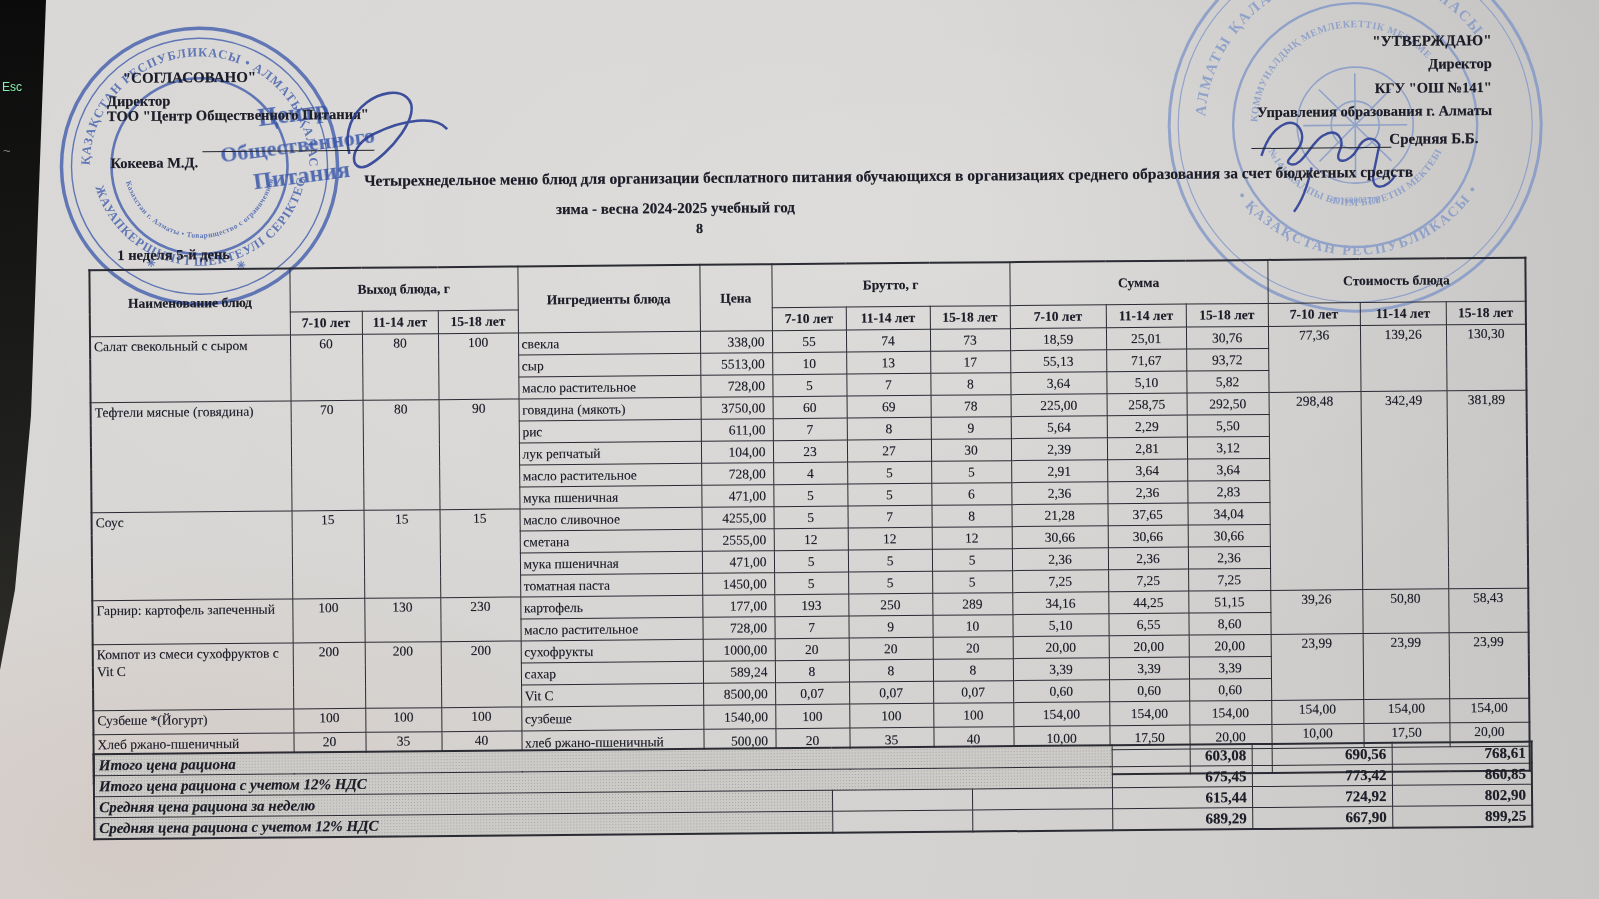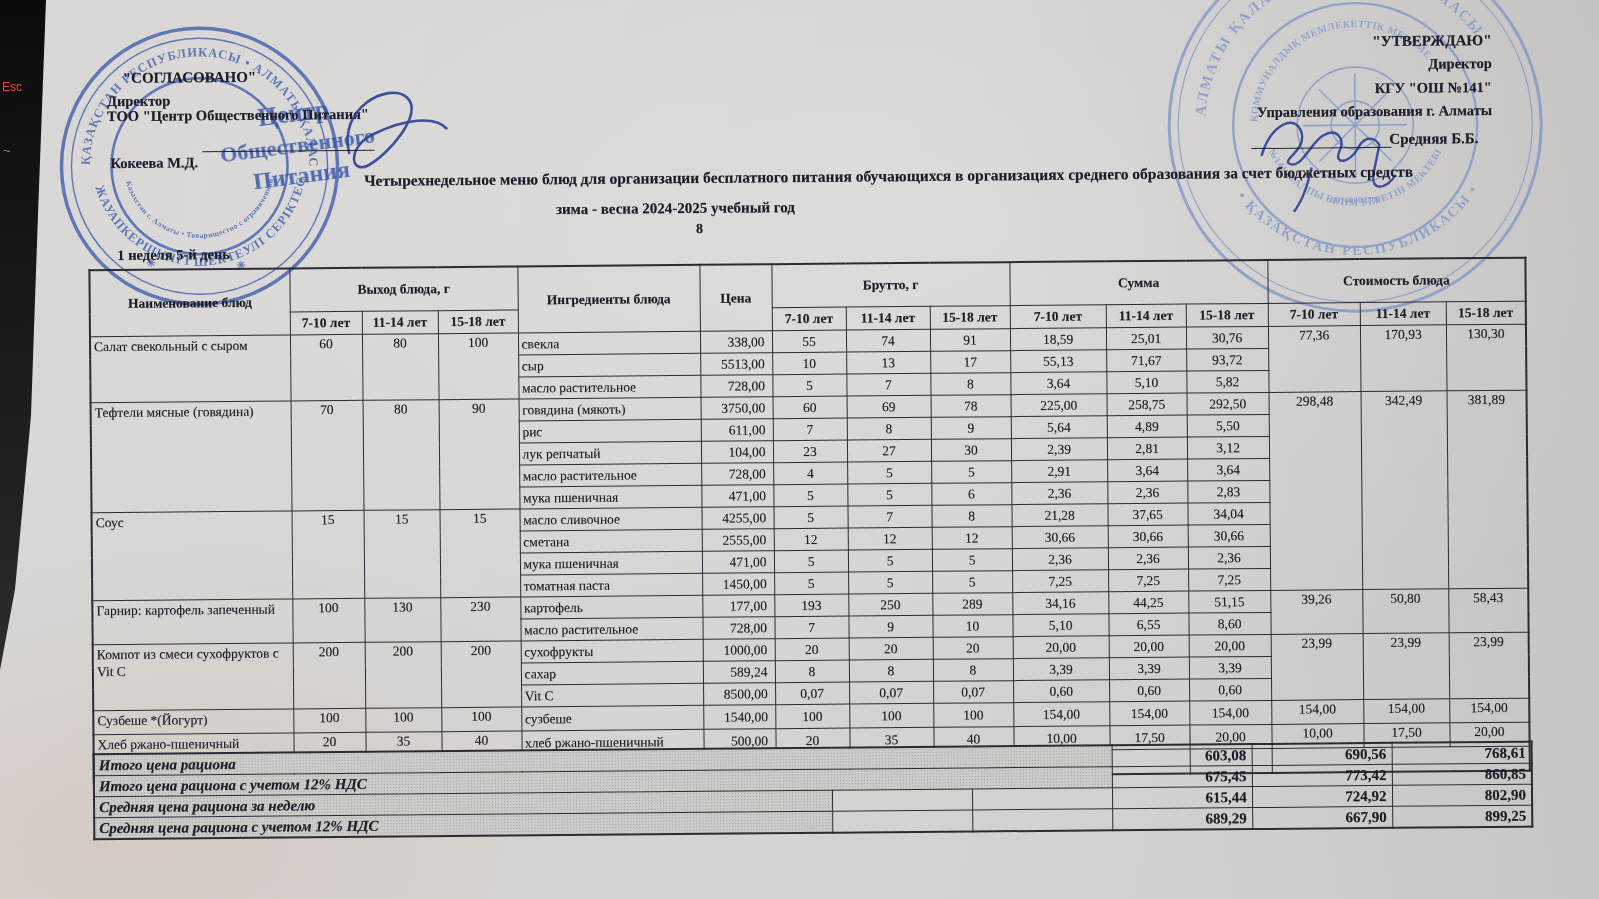--- a/index.html
+++ b/index.html
@@ -7,21 +7,21 @@
          background:#101010;font-family:"Liberation Serif","DejaVu Serif",serif;color:#1d1d27;}
   .paper{position:absolute;inset:0;
     background:
       radial-gradient(900px 520px at 8% 94%, rgba(202,170,156,0.28), transparent 60%),
       radial-gradient(1300px 700px at 55% 25%, rgba(255,255,255,0.20), transparent 70%),
       linear-gradient(255deg, rgba(110,110,118,0.12), transparent 35%),
       linear-gradient(100deg,#d9d8d6,#d4d3d1 55%,#cecdcb);}
   .desk-strip{position:absolute;left:0;top:0;width:50px;height:670px;z-index:2;
     background:linear-gradient(175deg,#0b0b0b,#20201e 70%,#2e2d2a);
     clip-path:polygon(0 0,92% 0,76% 32%,62% 62%,30% 88%,0 100%);}
-  .esc-key{position:absolute;left:2px;top:80px;color:#ef4444;font-size:12px;z-index:3;
+  .esc-key{position:absolute;left:2px;top:80px;color:#86efac;font-size:12px;z-index:3;
            font-family:"Liberation Sans",sans-serif;}
   .tilde-key{position:absolute;left:3px;top:143px;color:#8a8781;font-size:13px;z-index:3;
            font-family:"Liberation Sans",sans-serif;}
   .sheet{position:absolute;inset:0;z-index:4;transform:rotate(-0.5deg);transform-origin:50% 50%;}
 
   .ink{text-shadow:0.25px 0.25px 0.35px rgba(25,25,50,0.45);}
   .abs{position:absolute;}
   .b{font-weight:bold;}
 
   
@@ -206,26 +206,26 @@
       <tbody id="tbody-main">
           <tr>
             <td rowspan="3" class="dishcell">Салат свекольный с сыром</td>
             <td rowspan="3" class="c top">60</td>
             <td rowspan="3" class="c top">80</td>
             <td rowspan="3" class="c top">100</td>
             <td class="ingcell">свекла</td>
             <td class="pricecell">338,00</td>
             <td class="c">55</td>
             <td class="c">74</td>
-            <td class="c">91</td>
+            <td class="c">73</td>
             <td class="c">18,59</td>
             <td class="c">25,01</td>
             <td class="c">30,76</td>
             <td rowspan="3" class="c top">77,36</td>
-            <td rowspan="3" class="c top">170,93</td>
+            <td rowspan="3" class="c top">139,26</td>
             <td rowspan="3" class="c top">130,30</td>
           </tr>
           <tr>
             <td class="ingcell">сыр</td>
             <td class="pricecell">5513,00</td>
             <td class="c">10</td>
             <td class="c">13</td>
             <td class="c">17</td>
             <td class="c">55,13</td>
             <td class="c">71,67</td>
@@ -258,21 +258,21 @@
             <td rowspan="9" class="c top">342,49</td>
             <td rowspan="9" class="c top">381,89</td>
           </tr>
           <tr>
             <td class="ingcell">рис</td>
             <td class="pricecell">611,00</td>
             <td class="c">7</td>
             <td class="c">8</td>
             <td class="c">9</td>
             <td class="c">5,64</td>
-            <td class="c">4,89</td>
+            <td class="c">2,29</td>
             <td class="c">5,50</td>
           </tr>
           <tr>
             <td class="ingcell">лук репчатый</td>
             <td class="pricecell">104,00</td>
             <td class="c">23</td>
             <td class="c">27</td>
             <td class="c">30</td>
             <td class="c">2,39</td>
             <td class="c">2,81</td>

